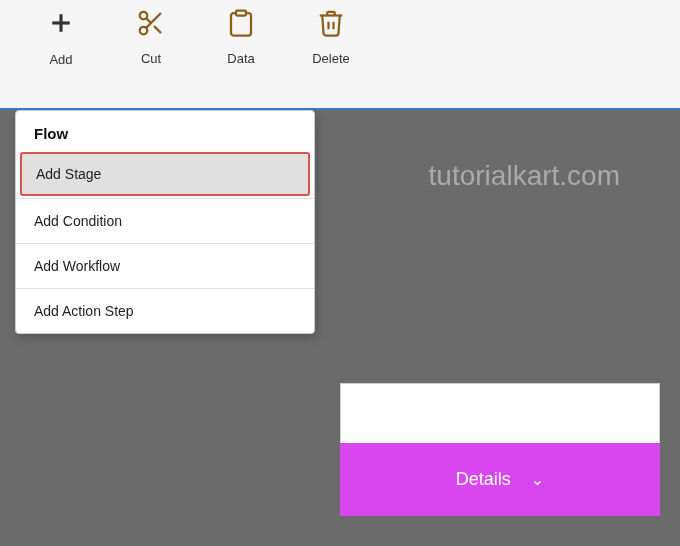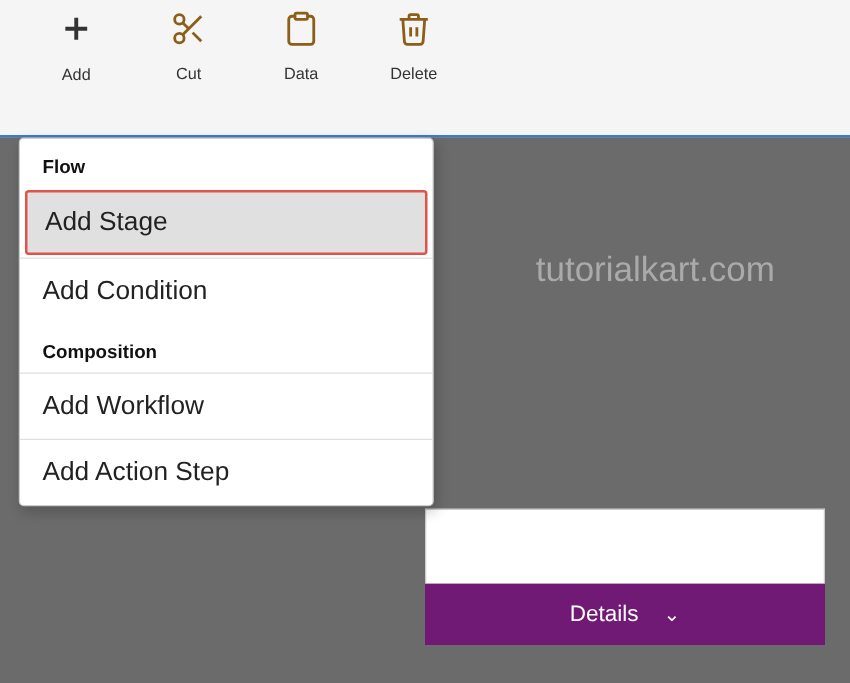--- a/index.html
+++ b/index.html
@@ -50,38 +50,38 @@
     .toolbar-item.add-item .icon {
       color: #333;
       font-size: 32px;
     }
 
     
     .dropdown-menu {
       position: absolute;
       top: 110px;
       left: 15px;
-      width: 332px;
+      width: 300px;
       background: white;
       border: 1px solid #ccc;
       border-radius: 4px;
       box-shadow: 2px 4px 10px rgba(0,0,0,0.2);
       z-index: 100;
     }
 
     .menu-section-header {
       font-weight: bold;
       font-size: 15px;
       padding: 14px 18px 8px 18px;
       color: #111;
     }
 
     .menu-item {
       padding: 14px 18px;
-      font-size: 21px;
+      font-size: 14px;
       cursor: pointer;
       color: #222;
       border-top: 1px solid #e0e0e0;
     }
 
     .menu-item.highlighted {
       background: #e0e0e0;
       border: 2px solid #e0534a;
       border-radius: 3px;
       margin: 2px 4px;
@@ -101,44 +101,43 @@
       justify-content: flex-end;
       padding-right: 20px;
     }
 
     .watermark {
       font-size: 28px;
       color: #aaa;
       position: absolute;
       right: 60px;
       top: 50px;
-      margin-top: 40px;
     }
 
     .details-box {
       position: absolute;
       bottom: 30px;
       right: 20px;
       width: 320px;
     }
 
     .details-input {
       width: 100%;
       height: 60px;
       background: white;
       border: 1px solid #ccc;
       border-bottom: none;
     }
 
     .details-button {
       width: 100%;
-      background: #701a75;
+      background: #d946ef;
       color: white;
       font-size: 18px;
-      padding: 14px 20px;
+      padding: 26px 20px;
       display: flex;
       align-items: center;
       justify-content: center;
       gap: 20px;
       cursor: pointer;
       border: none;
     }
 
     .chevron {
       font-size: 16px;
@@ -216,19 +215,18 @@
 </div>
 
 <div class="dropdown-menu">
 
   <div class="menu-section-header">Flow</div>
 
   <div class="menu-item highlighted">Add Stage</div>
 
   <div class="menu-item">Add Condition</div>
 
-  <div class="menu-section-header">Composition</div>
 
 
   <div class="menu-item">Add Workflow</div>
 
   <div class="menu-item">Add Action Step</div>
 </div>
 
 </body></html>

